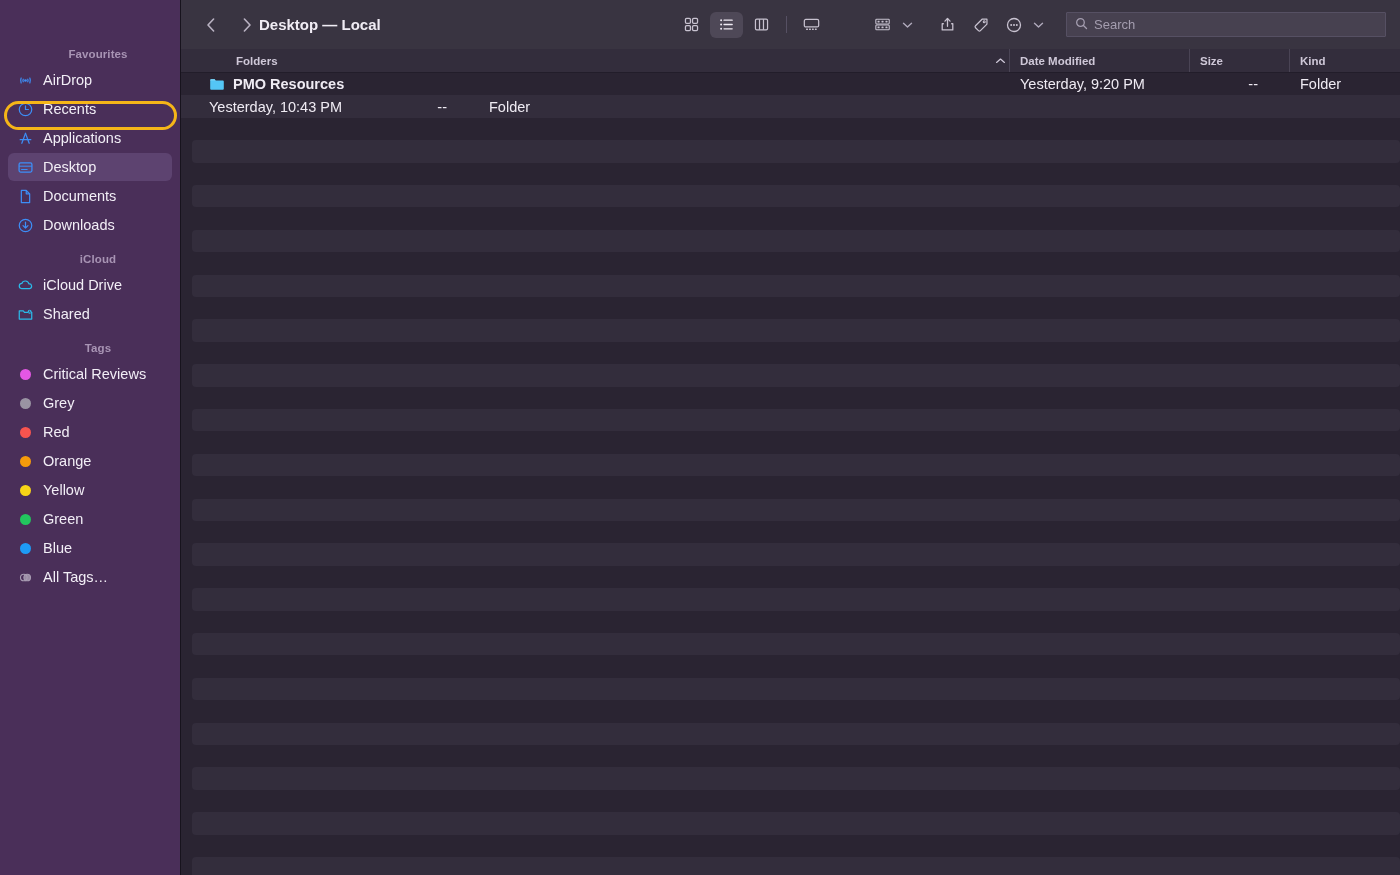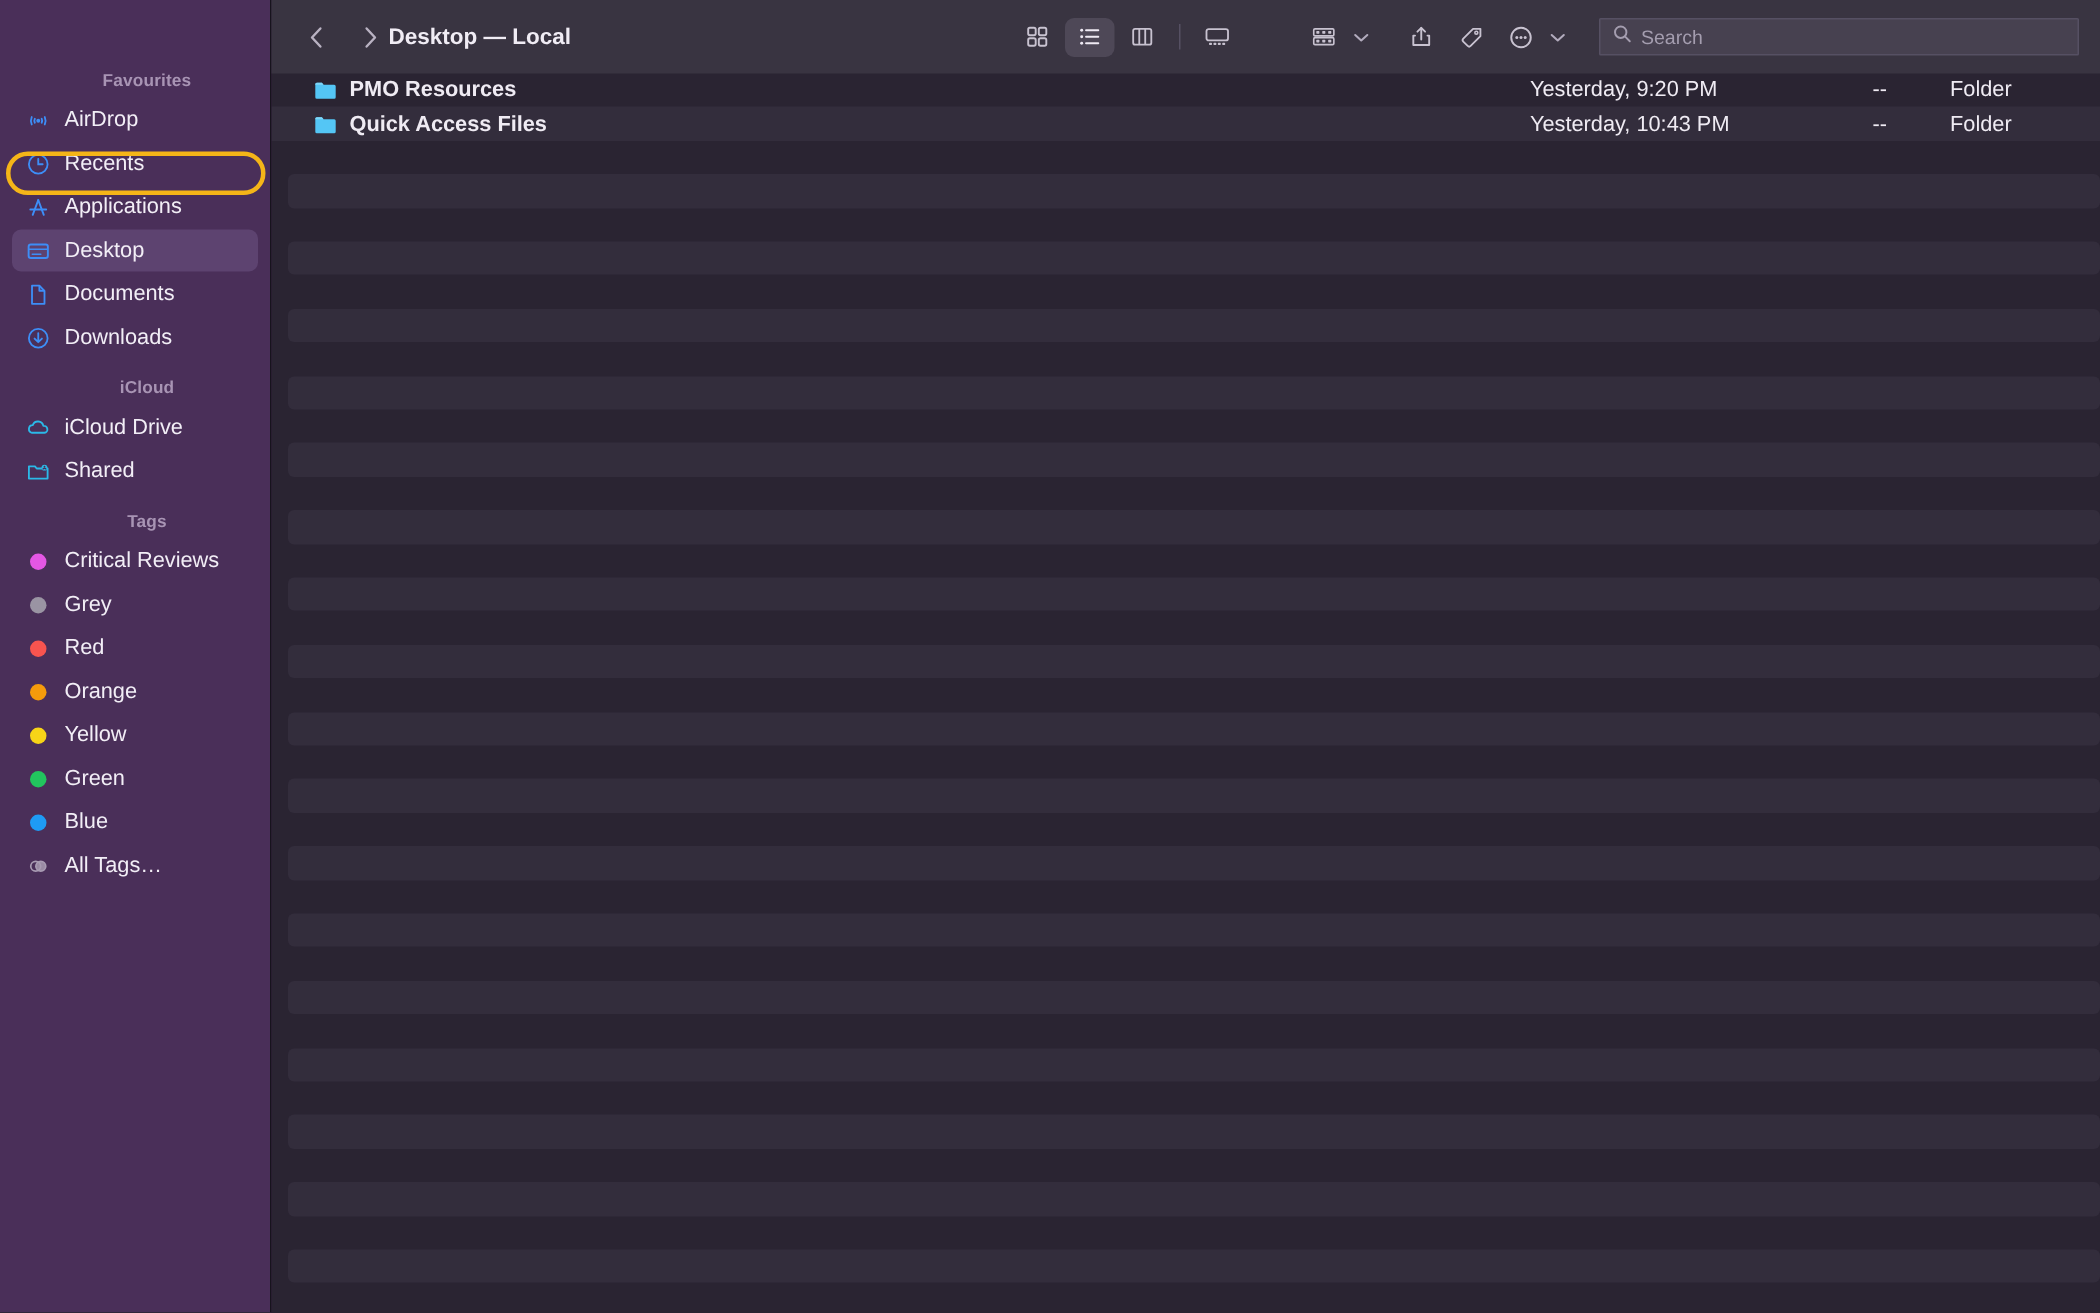--- a/index.html
+++ b/index.html
@@ -435,49 +435,51 @@
         <span>
           <svg width="13" height="13" viewBox="0 0 14 14">
               <circle cx="5.9" cy="5.9" r="4.1" fill="none" stroke="#a49daf" stroke-width="1.4"></circle>
               <path d="M9.1 9.1 12.4 12.4" stroke="#a49daf" stroke-width="1.4" stroke-linecap="round"></path>
             </svg>
         </span>
         <span class="search-ph">Search</span>
       </div>
     </div>
 
+    <div class="colhead">
+      <div class="ch name">Folders</div>
+      <div class="ch sortcol">
+        <svg width="11" height="8" viewBox="0 0 12 8">
+            <path d="M1.7 5.6 6 1.9l4.3 3.7" fill="none" stroke="#cfc8d8" stroke-width="1.35" stroke-linecap="round" stroke-linejoin="round"></path>
+          </svg>
+      </div>
+      <div class="ch date">Date Modified</div>
+      <div class="ch size">Size</div>
+      <div class="ch kind">Kind</div>
+    </div>
 
     <div class="filelist">
 
       <div class="row">
         <div class="c-name">
           <span class="folder-ic">
             <svg width="16" height="16" viewBox="0 0 16 16">
                 <path d="M1.2 4.2a1 1 0 0 1 1-1h3.4l1.1 1.3h7.1a1 1 0 0 1 1 1v7.3a1 1 0 0 1-1 1H2.2a1 1 0 0 1-1-1z" fill="#54c6f5"></path>
                 <path d="M1.2 4.2a1 1 0 0 1 1-1h3.4l1.1 1.3H1.2z" fill="#7fd6f8"></path>
               </svg>
           </span>
           <span class="fname">PMO Resources</span>
         </div>
         <div class="c-sort"></div>
         <div class="c-date">Yesterday, 9:20 PM</div>
         <div class="c-size">--</div>
         <div class="c-kind">Folder</div>
       </div>
 
       <div class="row alt">
-        <div class="c-name">
-          <span class="folder-ic">
-            <svg width="16" height="16" viewBox="0 0 16 16">
-                <path d="M1.2 4.2a1 1 0 0 1 1-1h3.4l1.1 1.3h7.1a1 1 0 0 1 1 1v7.3a1 1 0 0 1-1 1H2.2a1 1 0 0 1-1-1z" fill="#54c6f5"></path>
-                <path d="M1.2 4.2a1 1 0 0 1 1-1h3.4l1.1 1.3H1.2z" fill="#7fd6f8"></path>
-              </svg>
-          </span>
-          <span class="fname">Quick Access Files</span>
-        </div>
         <div class="c-sort"></div>
         <div class="c-date">Yesterday, 10:43 PM</div>
         <div class="c-size">--</div>
         <div class="c-kind">Folder</div>
       </div>
 
       <div id="stripes">
           <div class="empty-stripe" style="top: 67.2px;"></div>
           <div class="empty-stripe" style="top: 112px;"></div>
           <div class="empty-stripe" style="top: 156.8px;"></div>

